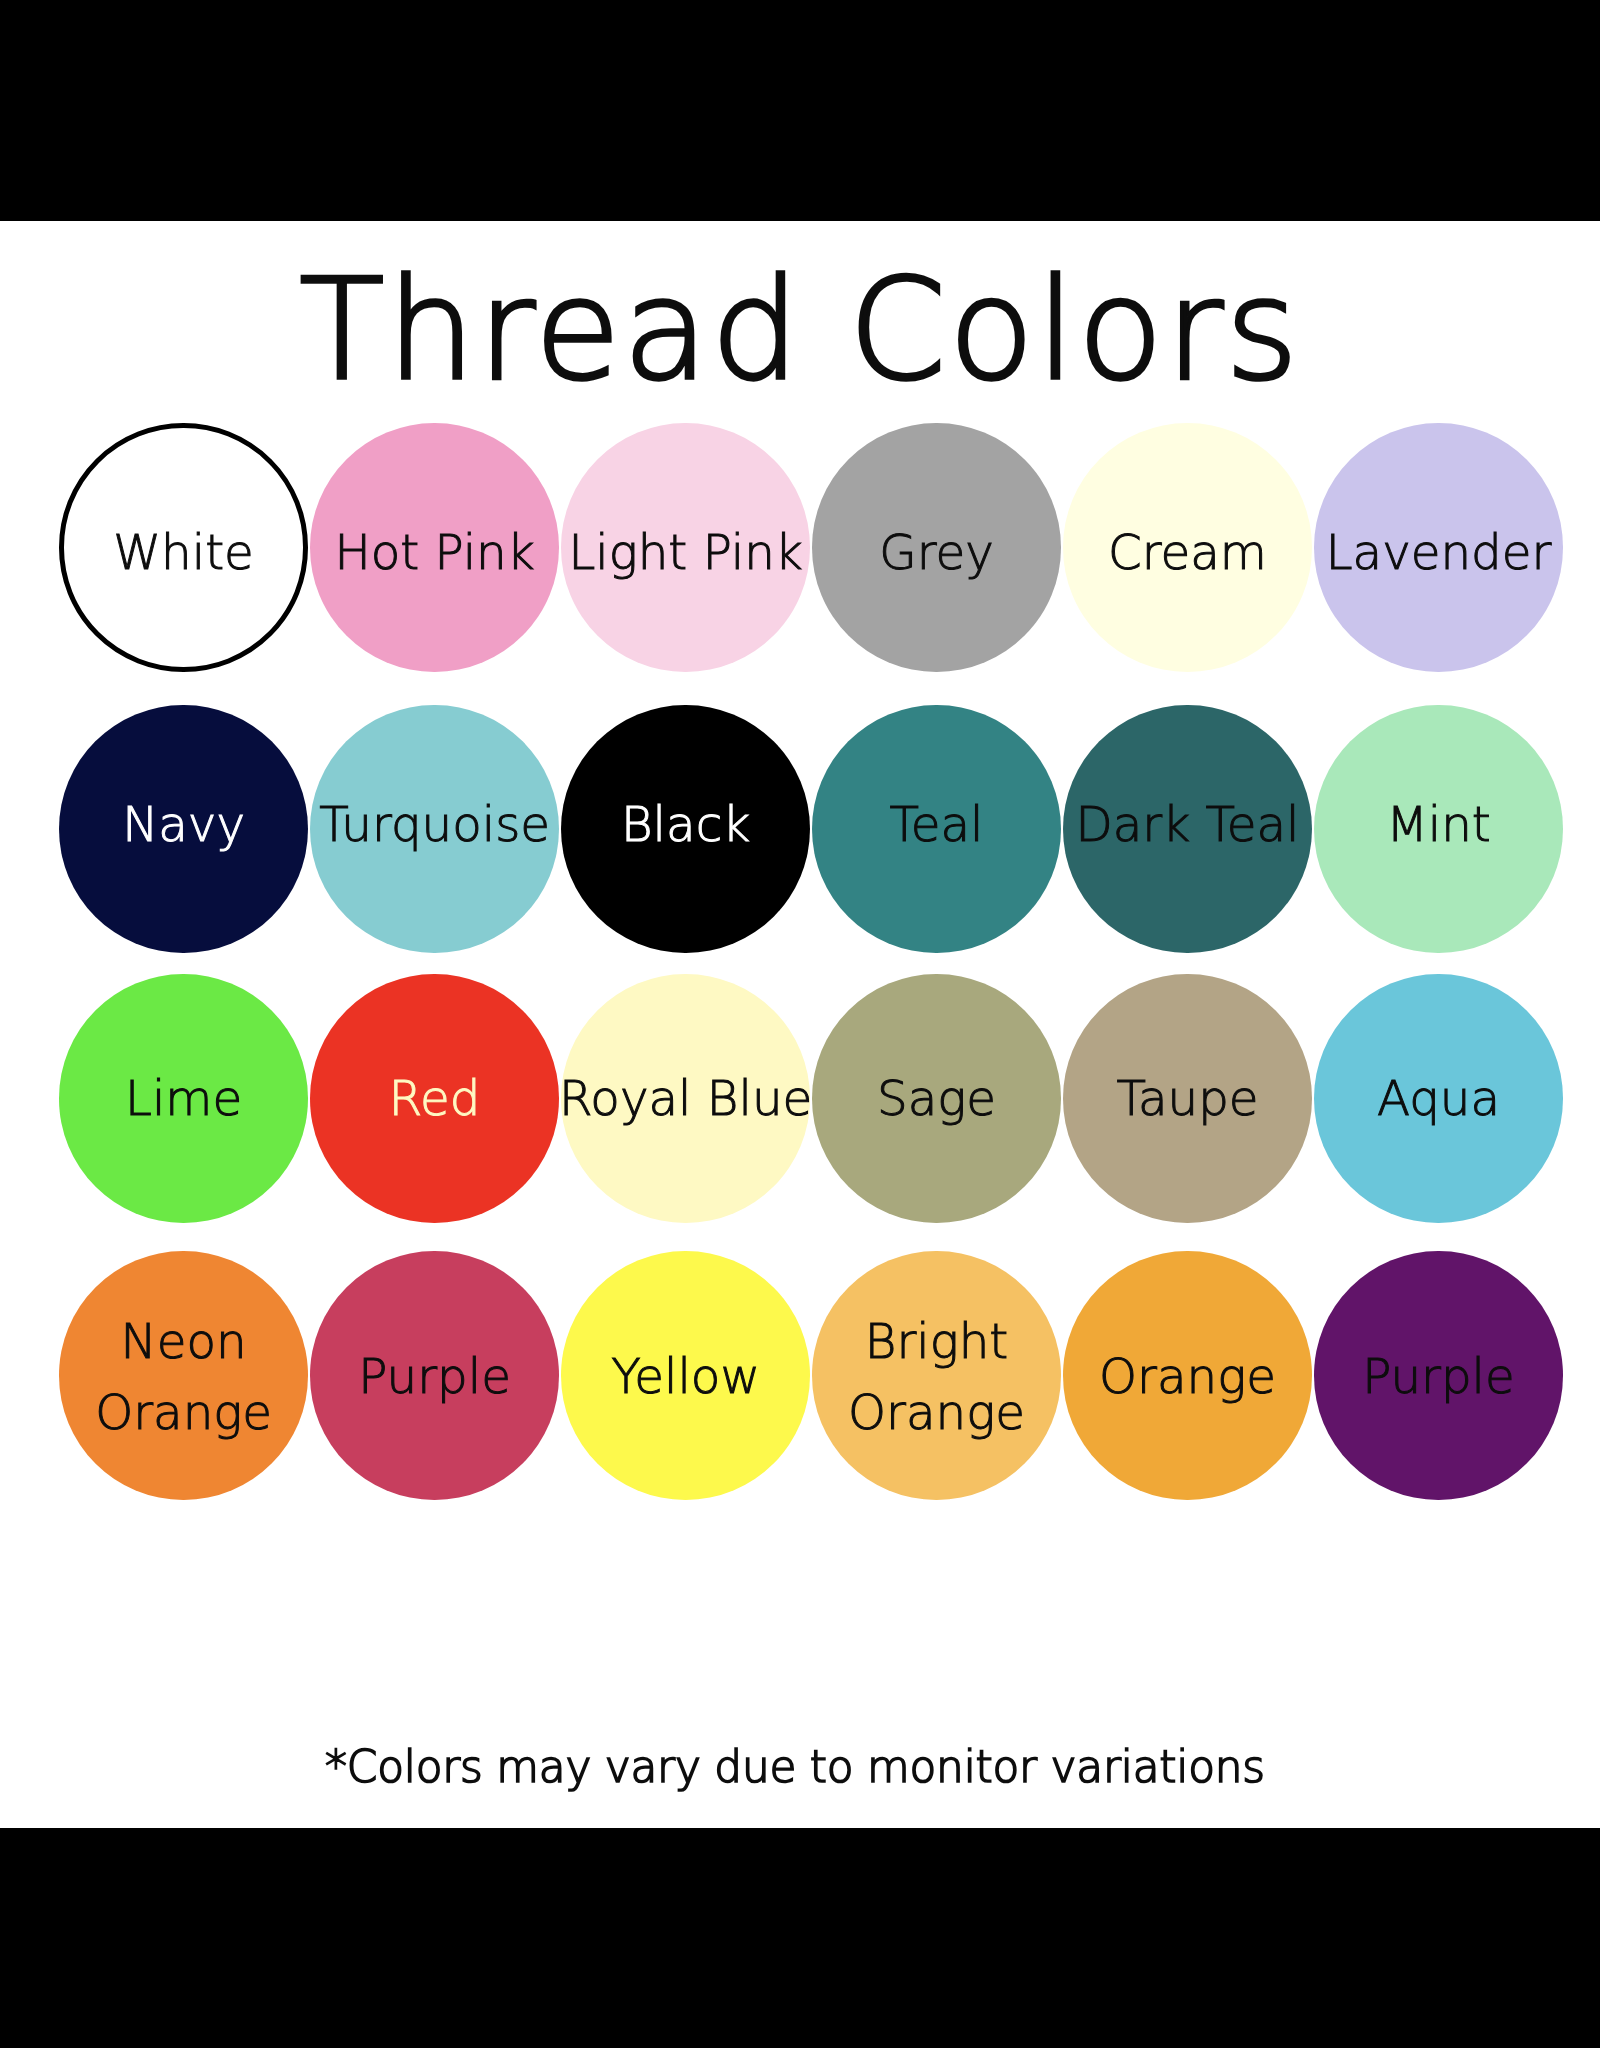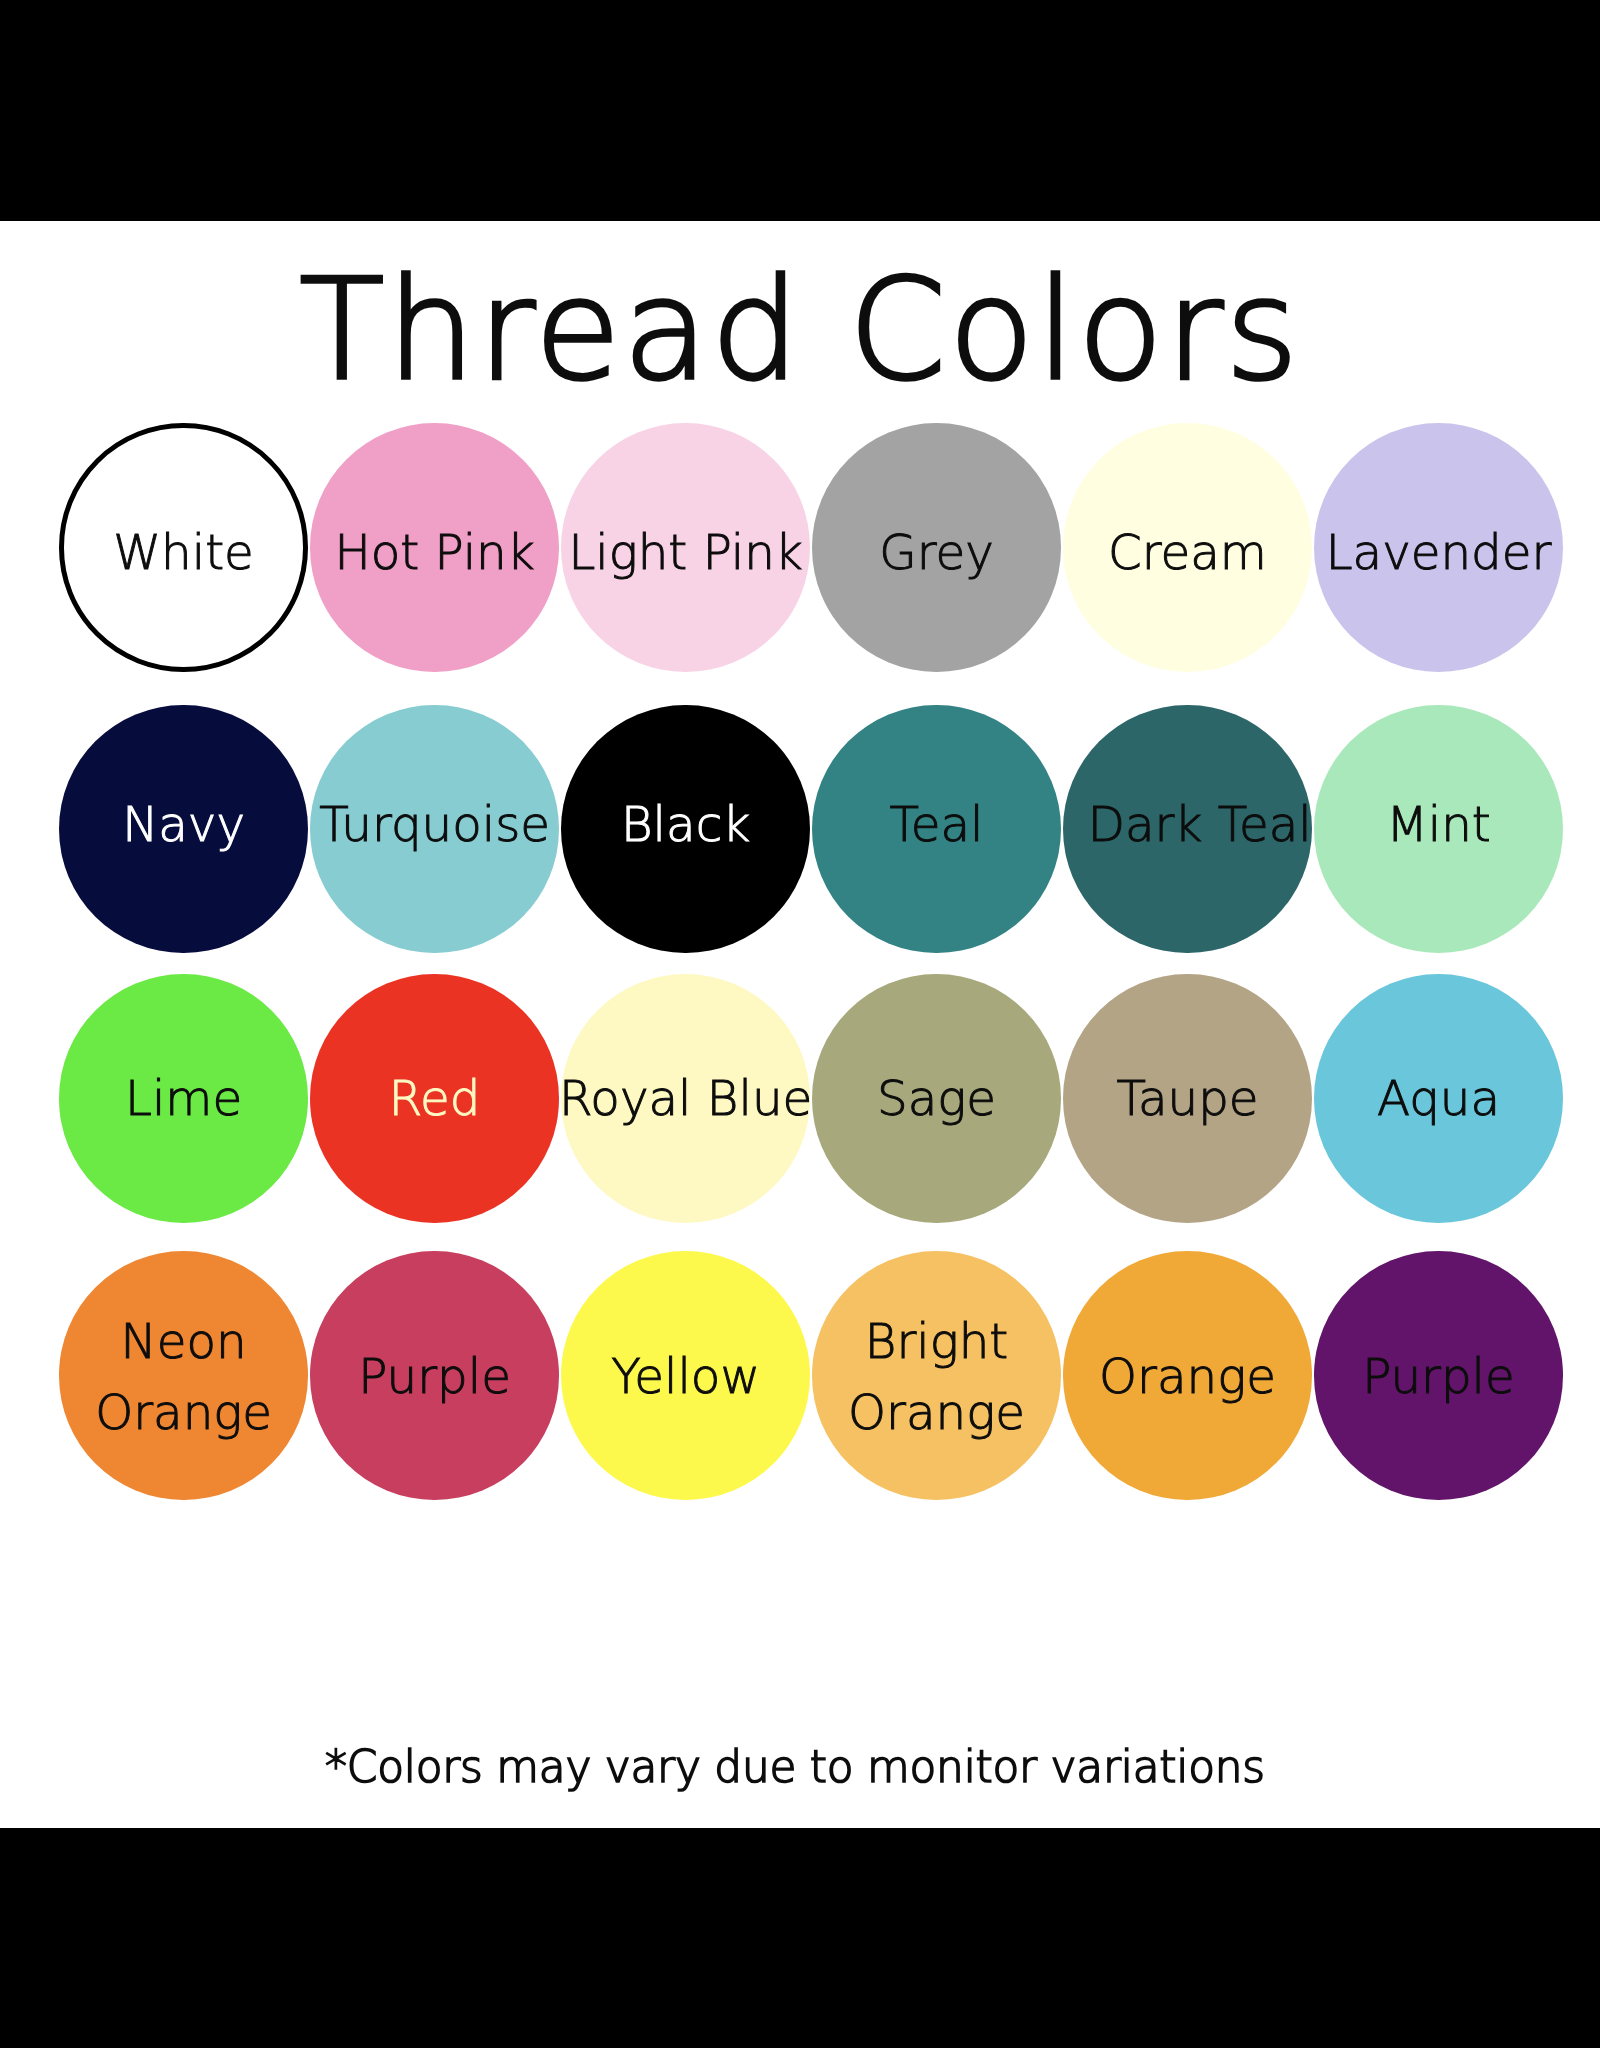--- a/index.html
+++ b/index.html
@@ -99,21 +99,21 @@
       <div class="swatch r2 c3" style="background: rgb(0, 0, 0); color: rgb(255, 255, 255);">
         <div class="lbl">
           <span>Black</span>
         </div>
       </div>
       <div class="swatch r2 c4" style="background: rgb(51, 131, 132); color: rgb(13, 13, 13);">
         <div class="lbl">
           <span>Teal</span>
         </div>
       </div>
-      <div class="swatch r2 c5" style="background: rgb(44, 102, 104); color: rgb(13, 13, 13); justify-content: flex-end;">
+      <div class="swatch r2 c5" style="background: rgb(44, 102, 104); color: rgb(13, 13, 13);">
         <div class="lbl">
           <span>Dark Teal</span>
         </div>
       </div>
       <div class="swatch r2 c6" style="background: rgb(169, 232, 186); color: rgb(13, 13, 13);">
         <div class="lbl">
           <span>Mint</span>
         </div>
       </div>
       <div class="swatch r3 c1" style="background: rgb(107, 233, 69); color: rgb(13, 13, 13);">

